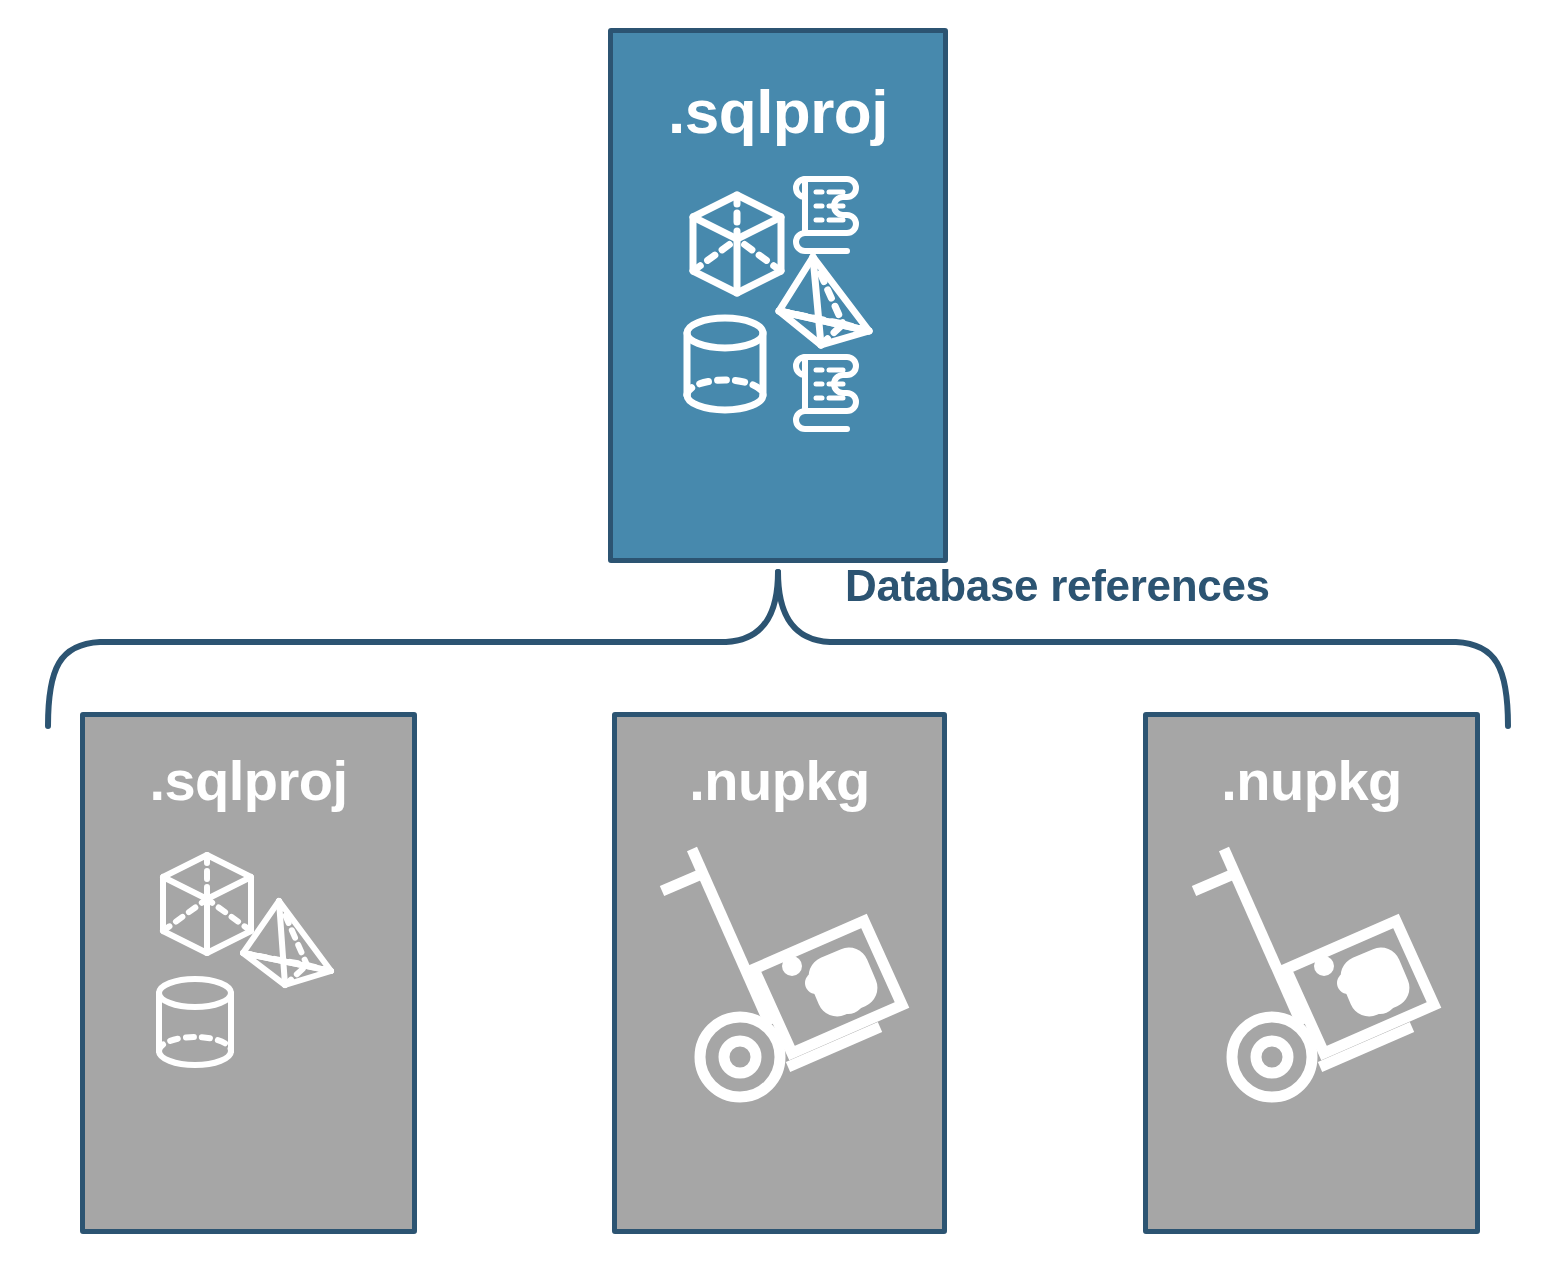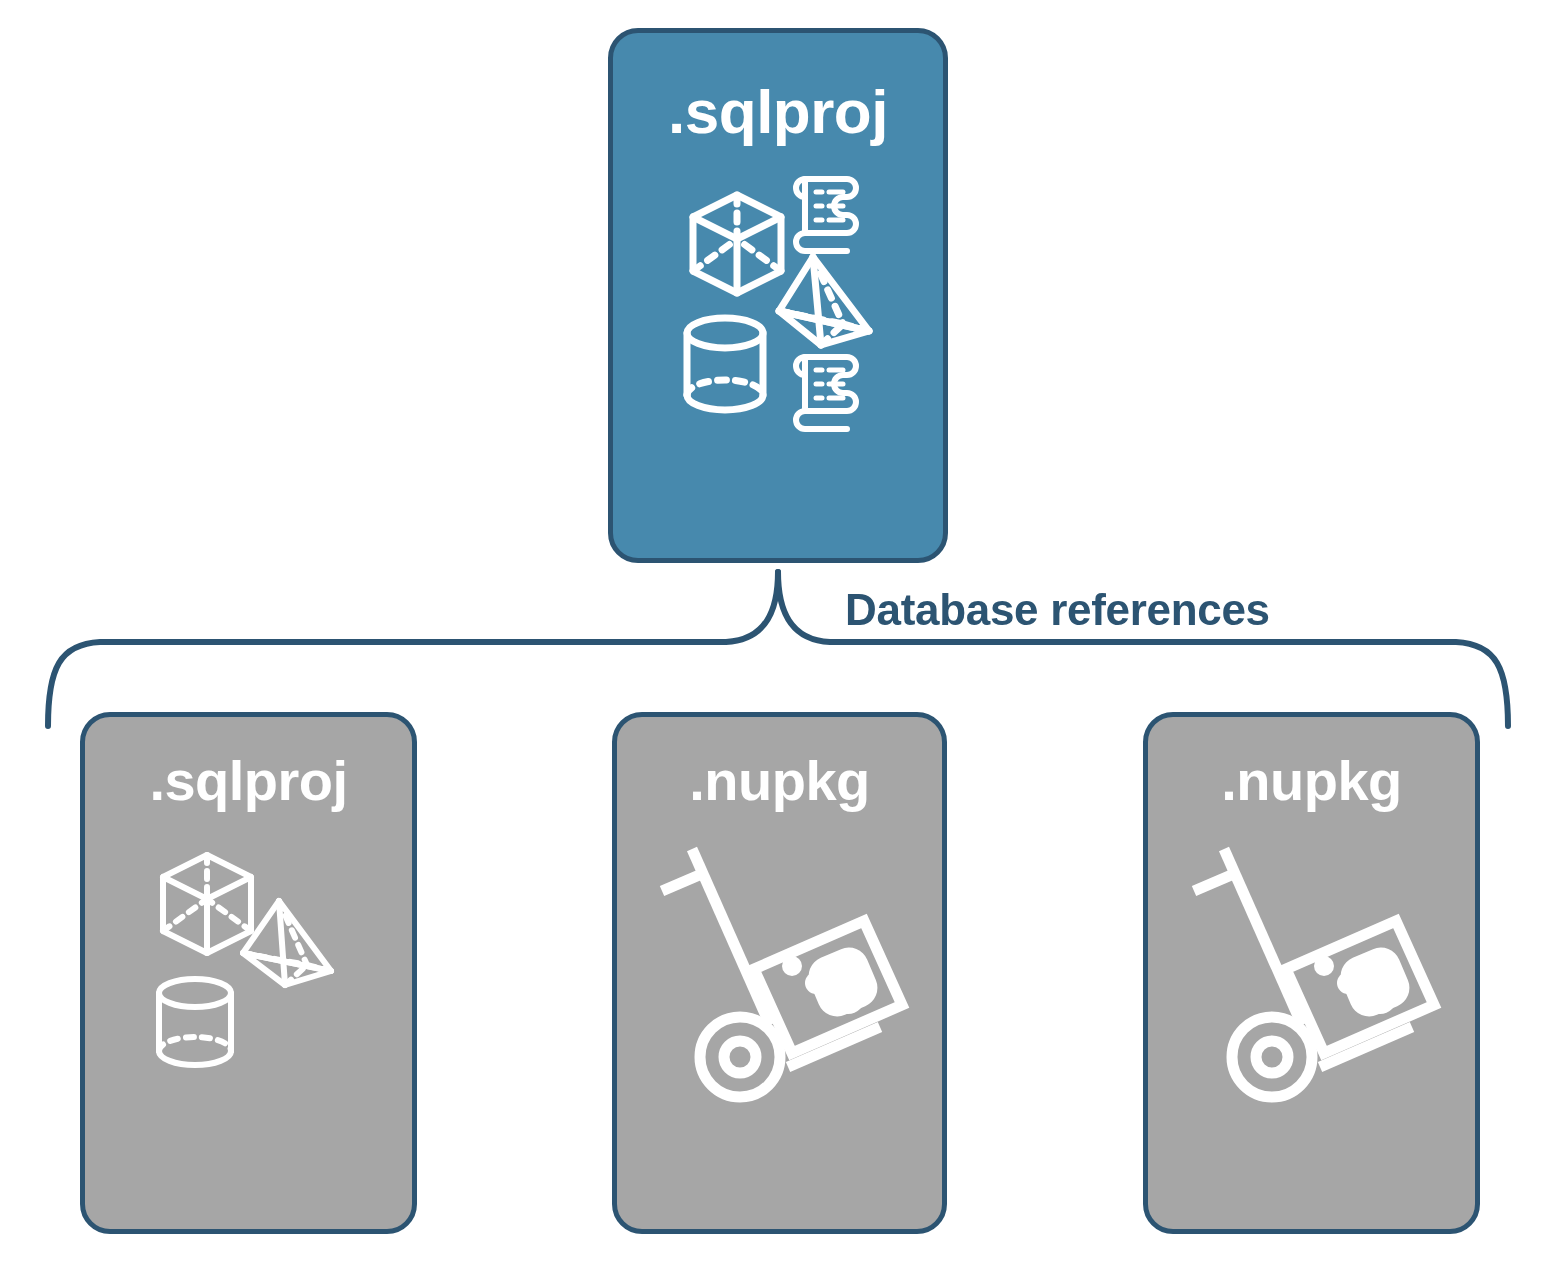--- a/index.html
+++ b/index.html
@@ -16,21 +16,21 @@
     height: 1274px;
     background: #ffffff;
     overflow: hidden;
   }
 
   
   .card {
     position: absolute;
     box-sizing: border-box;
     border: 5px solid #2c5472;
-    border-radius: 30px;
+    border-radius: 3px;
     display: flex;
     flex-direction: column;
     align-items: center;
   }
   .card.primary   { background: #4789ad; }
   .card.secondary { background: #a6a6a6; }
 
   .card-title {
     color: #ffffff;
     font-weight: bold;
@@ -85,21 +85,21 @@
     position: absolute;
     left: 0; top: 0;
     width: 1566px; height: 1274px;
     pointer-events: none;
   }
 
   
   #brace-label {
     position: absolute;
     left: 845px;
-    top: 588px;
+    top: 564px;
     color: #2c5472;
     font-size: 44px;
     font-weight: bold;
     letter-spacing: -0.3px;
     line-height: 1;
     white-space: nowrap;
     user-select: none;
   }
 </style>
 </head>

